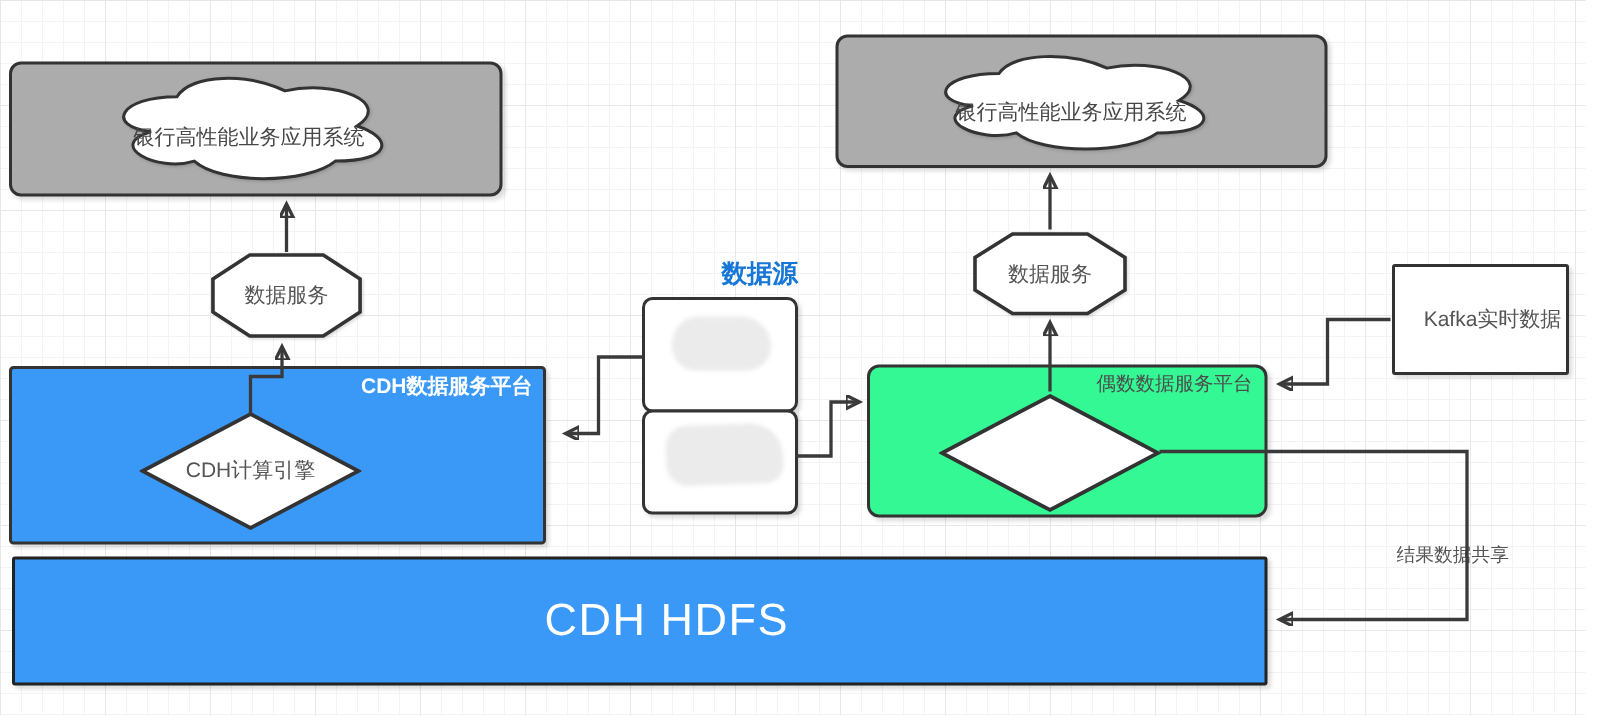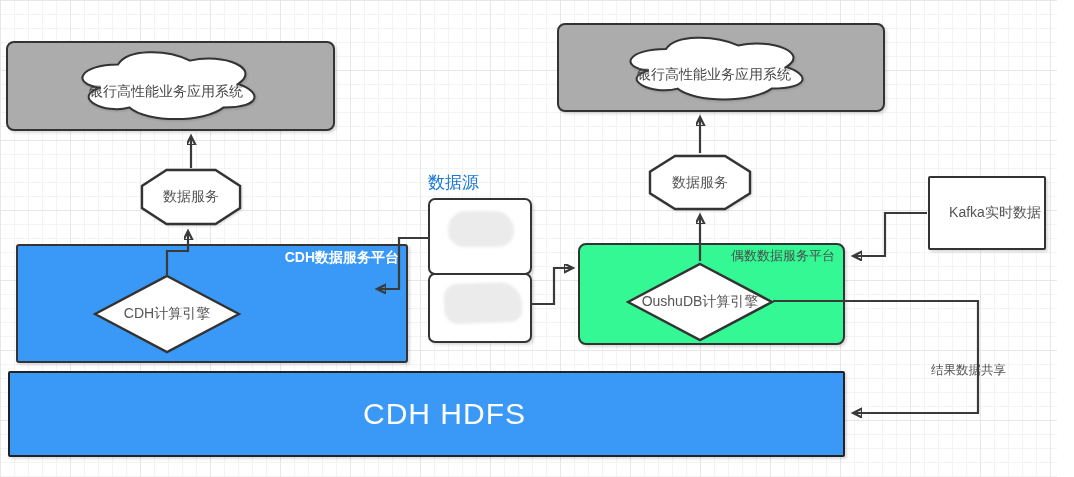--- a/index.html
+++ b/index.html
@@ -40,21 +40,21 @@
   .octagon .lbl{position:relative;z-index:2;font-size:14px;color:#555;white-space:nowrap;}
   .platform{border:2px solid #333;}
   .platform-title{position:absolute;white-space:nowrap;}
   .blue-platform{background:var(--platform-blue);border-radius:3px;}
   .blue-platform .platform-title{top:3px;right:7px;color:#fff;font-weight:bold;font-size:14px;}
   .green-platform{background:var(--platform-green);border-radius:8px;}
   .green-platform .platform-title{top:2px;right:8px;color:#4d4d4d;font-weight:normal;font-size:13px;}
   .diamond{position:absolute;z-index:14;display:flex;align-items:center;justify-content:center;}
   .diamond svg{position:absolute;inset:0;width:100%;height:100%;}
   .diamond .lbl{position:relative;z-index:2;font-size:14px;color:#555;white-space:nowrap;}
-  .ds-label{font-size:17px;font-weight:normal;color:var(--accent-blue);text-align:left;z-index:12;}
+  .ds-label{font-size:17px;font-weight:bold;color:var(--accent-blue);text-align:right;z-index:12;}
   .ds-box{background:#fff;border:2px solid #333;border-radius:7px;z-index:11;overflow:hidden;}
   .blob{position:absolute;background:#ebebeb;filter:blur(1.5px);}
   .kafka-box{
     background:#fff;border:2px solid #333;border-radius:2px;
     display:flex;align-items:center;justify-content:center;
     font-size:14px;color:#555;white-space:nowrap;padding-left:16px;
   }
   .hdfs-bar{
     background:var(--platform-blue);border:2px solid #222;border-radius:2px;
     display:flex;align-items:center;justify-content:center;
@@ -100,38 +100,37 @@
   </div>
 
   <div class="node ds-label" style="left:428px;top:171px;width:104px;">数据源</div>
   <div class="node ds-box shadow" style="left:428px;top:198px;width:104px;height:77px;">
     <div class="blob" style="left:18px;top:11px;width:66px;height:36px;border-radius:18px 20px 16px 16px;"></div>
   </div>
   <div class="node ds-box shadow" style="left:428px;top:273px;width:104px;height:70px;">
     <div class="blob" style="left:14px;top:8px;width:78px;height:40px;border-radius:14px 22px 12px 14px;transform:rotate(-2deg);"></div>
   </div>
 
-  <div class="node platform blue-platform shadow" style="left:16px;top:244px;width:392px;height:119px;">
+  <div class="node platform blue-platform shadow" style="left:6px;top:244px;width:358px;height:119px;">
     <span class="platform-title">CDH数据服务平台</span>
   </div>
   <div class="diamond" style="left:93px;top:274px;width:148px;height:80px;">
     <svg viewBox="0 0 148 80" preserveAspectRatio="none">
       <polygon points="74,2 146,40 74,78 2,40" fill="#fff" stroke="#333" stroke-width="2.5" vector-effect="non-scaling-stroke"></polygon>
     </svg>
     <span class="lbl">CDH计算引擎</span>
   </div>
 
   <div class="node platform green-platform shadow" style="left:578px;top:243px;width:267px;height:102px;">
     <span class="platform-title">偶数数据服务平台</span>
   </div>
   <div class="diamond" style="left:626px;top:262px;width:148px;height:80px;">
     <svg viewBox="0 0 148 80" preserveAspectRatio="none">
       <polygon points="74,2 146,40 74,78 2,40" fill="#fff" stroke="#333" stroke-width="2.5" vector-effect="non-scaling-stroke"></polygon>
     </svg>
-    <span class="lbl">OushuDB计算引擎</span>
   </div>
 
   <div class="node kafka-box shadow" style="left:928px;top:176px;width:118px;height:74px;">
     <span>Kafka实时数据</span>
   </div>
 
   <div class="node hdfs-bar shadow" style="left:8px;top:371px;width:837px;height:86px;padding-left:36px;">
     <span>CDH HDFS</span>
   </div>
 

